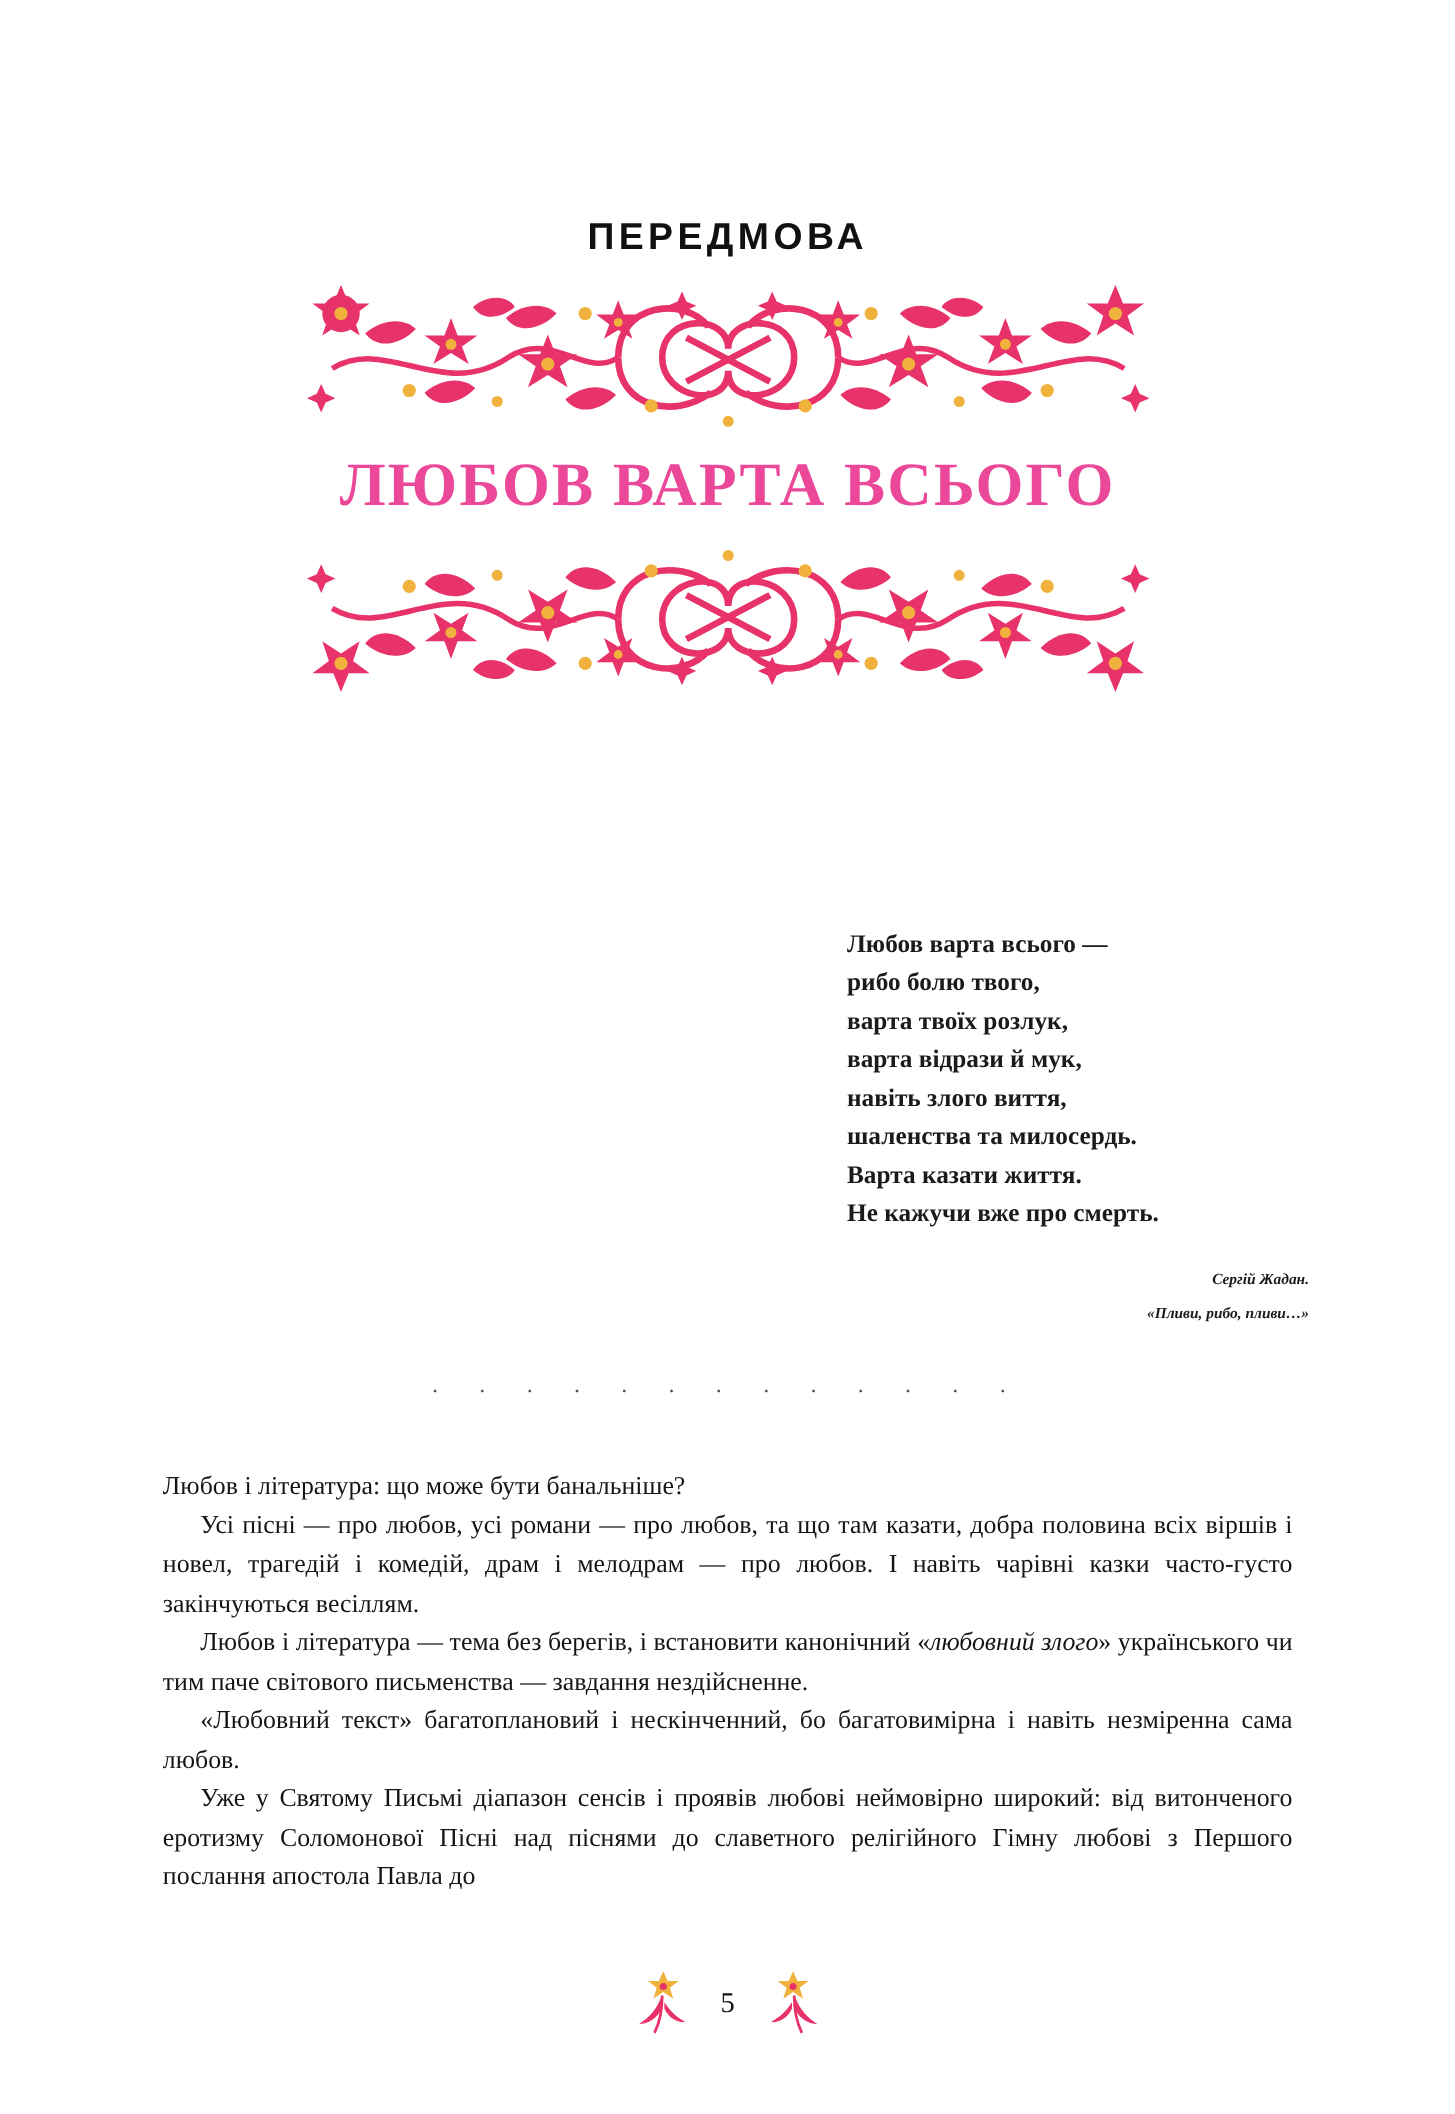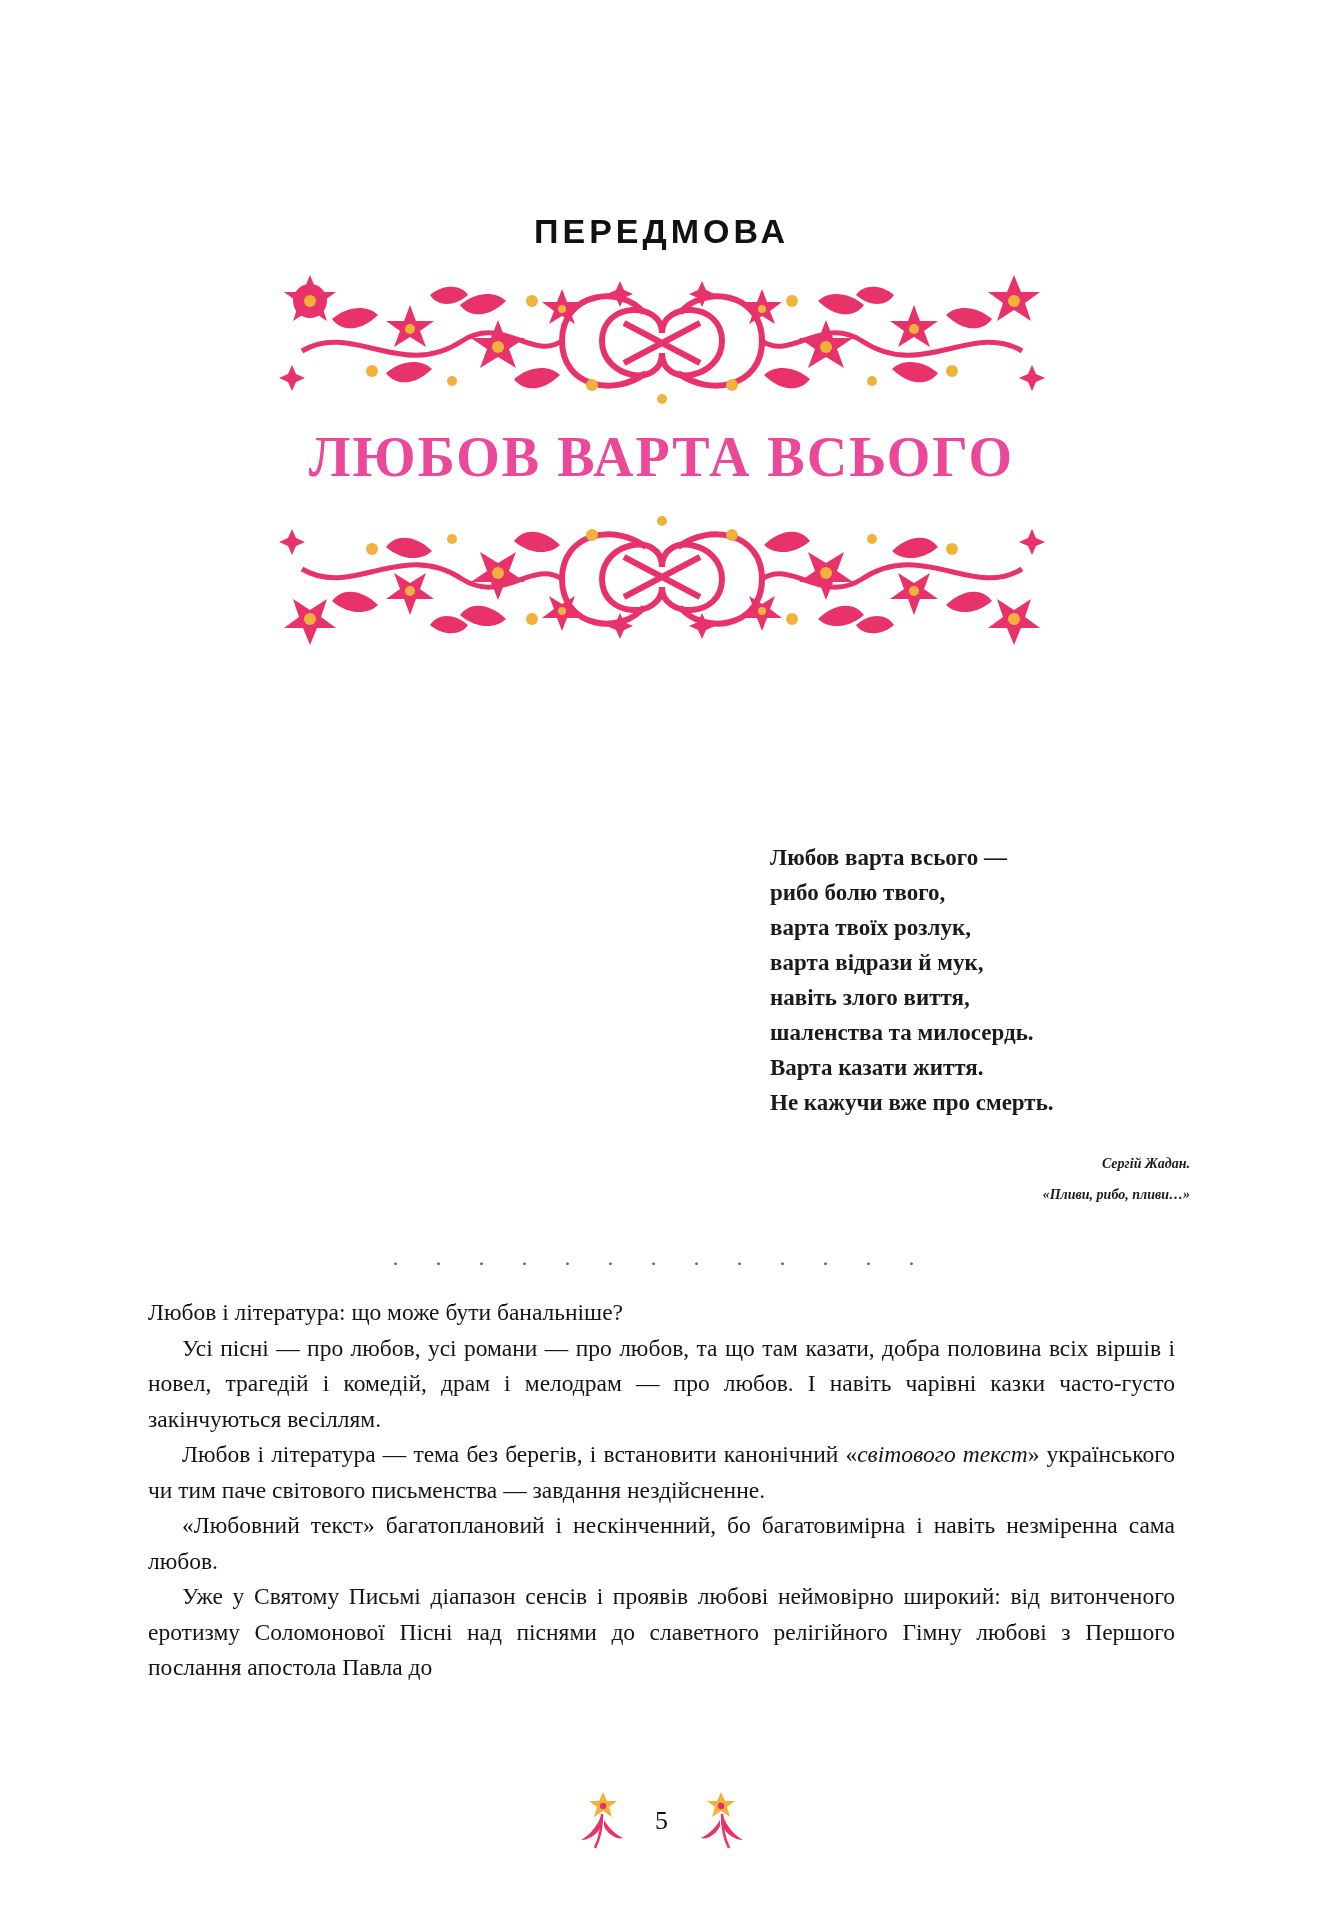--- a/index.html
+++ b/index.html
@@ -11,21 +11,21 @@
     width: 1323px;
     height: 1922px;
     position: relative;
     font-family: "Liberation Serif", serif;
     color: #1a1a1a;
     overflow: hidden;
   }
   .page {
     position: absolute;
     inset: 0;
-    padding: 16px;
+    padding: 0;
   }
 
   
   .chapter-label {
     text-align: center;
     font-family: "Liberation Sans", sans-serif;
     font-weight: bold;
     letter-spacing: 4px;
     font-size: 34px;
     color: #111;
@@ -83,21 +83,21 @@
     letter-spacing: 16px;
     font-size: 22px;
     color: #555;
     font-family: "Liberation Serif", serif;
   }
 
   
   .body-text {
     position: absolute;
     left: 148px;
-    top: 1295px;
+    top: 1334px;
     width: 1027px;
     font-size: 23.5px;
     line-height: 35.5px;
     text-align: justify;
     color: #141414;
   }
   .body-text p { margin: 0; }
   .body-text p.indent { text-indent: 34px; }
   .body-text i { font-style: italic; }
 
@@ -316,21 +316,21 @@
       <div>Сергій Жадан.</div>
       <div>«Пливи, рибо, пливи…»</div>
     </div>
   </div>
 
   <div class="dot-sep">. . . . . . . . . . . . .</div>
 
   <div class="body-text">
     <p>Любов і література: що може бути банальніше?</p>
     <p class="indent">Усі пісні — про любов, усі романи — про любов, та що там казати, добра половина всіх віршів і новел, трагедій і комедій, драм і мелодрам — про любов. І навіть чарівні казки часто-густо закінчуються весіллям.</p>
-    <p class="indent">Любов і література — тема без берегів, і встановити канонічний «<i>світового текст</i>» українського чи тим паче світового письменства — завдання нездійсненне.</p>
+    <p class="indent">Любов і література — тема без берегів, і встановити канонічний «<i>любовний злого</i>» українського чи тим паче світового письменства — завдання нездійсненне.</p>
     <p class="indent">«Любовний текст» багатоплановий і нескінченний, бо багатовимірна і навіть незміренна сама любов.</p>
     <p class="indent">Уже у Святому Письмі діапазон сенсів і проявів любові неймовірно широкий: від витонченого еротизму Соломонової Пісні над піснями до славетного релігійного Гімну любові з Першого послання апостола Павла до</p>
   </div>
 
   <div class="footer">
     <svg class="footer-flower" width="58" height="62" viewBox="0 0 58 62" xmlns="http://www.w3.org/2000/svg">
       <g>
         <g transform="translate(30,16)">
           <path d="M0 -14 L4 -5 L14 -5 L6 1 L9 11 L0 5 L-9 11 L-6 1 L-14 -5 L-4 -5 Z" fill="#F0B23C"></path>
           <circle r="3.2" cx="0" cy="0" fill="#E8326A"></circle>

